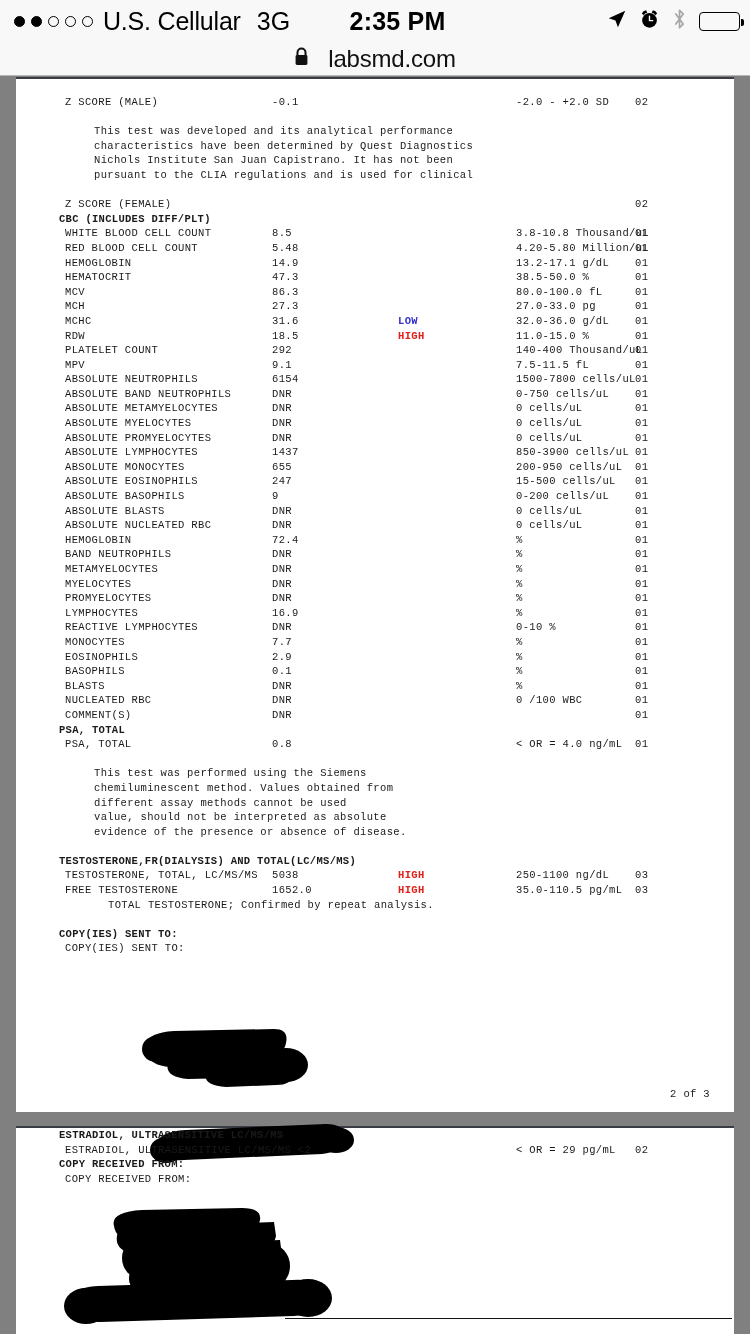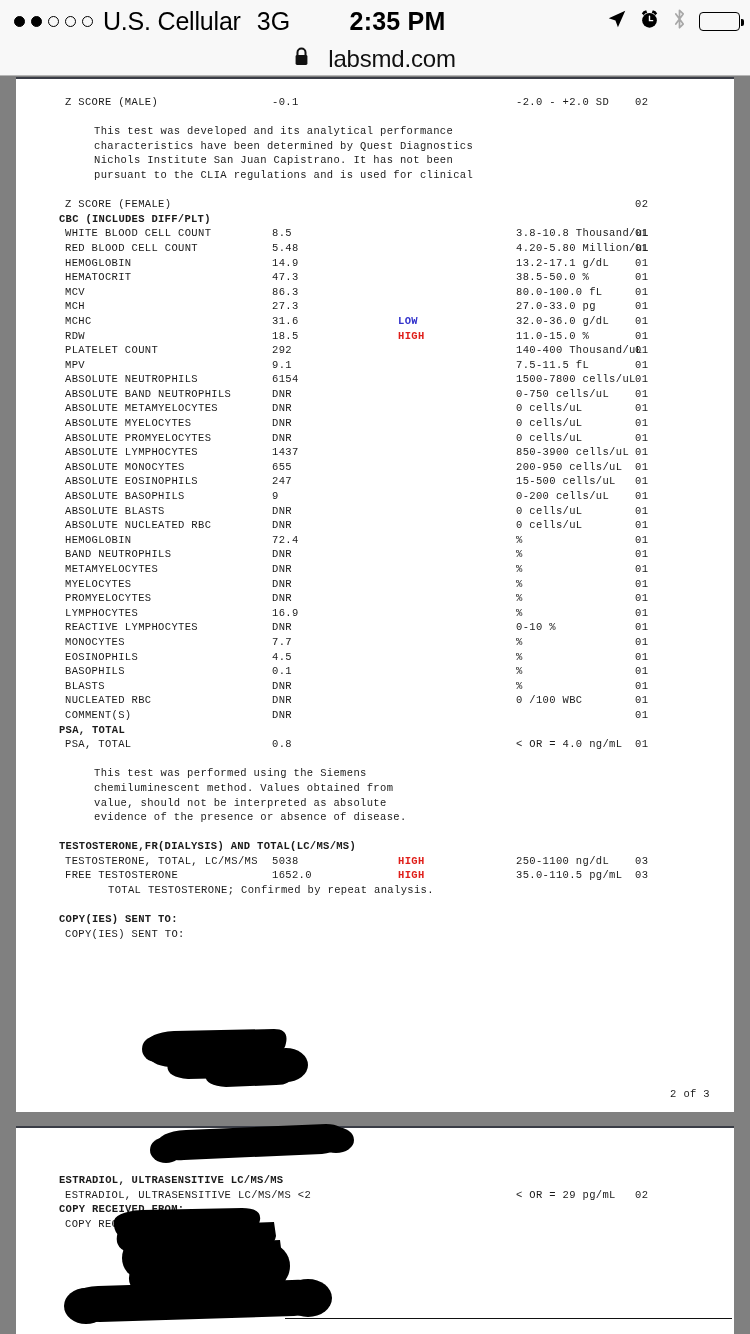--- a/index.html
+++ b/index.html
@@ -178,30 +178,31 @@
           <div class="row"><span class="c-name">ABSOLUTE BLASTS</span><span class="c-value">DNR</span><span class="c-range">0 cells/uL</span><span class="c-code">01</span></div>
           <div class="row"><span class="c-name">ABSOLUTE NUCLEATED RBC</span><span class="c-value">DNR</span><span class="c-range">0 cells/uL</span><span class="c-code">01</span></div>
           <div class="row"><span class="c-name">HEMOGLOBIN</span><span class="c-value">72.4</span><span class="c-range">%</span><span class="c-code">01</span></div>
           <div class="row"><span class="c-name">BAND NEUTROPHILS</span><span class="c-value">DNR</span><span class="c-range">%</span><span class="c-code">01</span></div>
           <div class="row"><span class="c-name">METAMYELOCYTES</span><span class="c-value">DNR</span><span class="c-range">%</span><span class="c-code">01</span></div>
           <div class="row"><span class="c-name">MYELOCYTES</span><span class="c-value">DNR</span><span class="c-range">%</span><span class="c-code">01</span></div>
           <div class="row"><span class="c-name">PROMYELOCYTES</span><span class="c-value">DNR</span><span class="c-range">%</span><span class="c-code">01</span></div>
           <div class="row"><span class="c-name">LYMPHOCYTES</span><span class="c-value">16.9</span><span class="c-range">%</span><span class="c-code">01</span></div>
           <div class="row"><span class="c-name">REACTIVE LYMPHOCYTES</span><span class="c-value">DNR</span><span class="c-range">0-10 %</span><span class="c-code">01</span></div>
           <div class="row"><span class="c-name">MONOCYTES</span><span class="c-value">7.7</span><span class="c-range">%</span><span class="c-code">01</span></div>
-          <div class="row"><span class="c-name">EOSINOPHILS</span><span class="c-value">4.5</span><span class="c-range">%</span><span class="c-code">01</span></div>
+          <div class="row"><span class="c-name">EOSINOPHILS</span><span class="c-value">2.9</span><span class="c-range">%</span><span class="c-code">01</span></div>
           <div class="row"><span class="c-name">BASOPHILS</span><span class="c-value">0.1</span><span class="c-range">%</span><span class="c-code">01</span></div>
           <div class="row"><span class="c-name">BLASTS</span><span class="c-value">DNR</span><span class="c-range">%</span><span class="c-code">01</span></div>
           <div class="row"><span class="c-name">NUCLEATED RBC</span><span class="c-value">DNR</span><span class="c-range">0 /100 WBC</span><span class="c-code">01</span></div>
           <div class="row"><span class="c-name">COMMENT(S)</span><span class="c-value">DNR</span><span class="c-code">01</span></div>
           <div class="row"><span class="hdr">PSA, TOTAL</span></div>
           <div class="row"><span class="c-name">PSA, TOTAL</span><span class="c-value">0.8</span><span class="c-range">&lt; OR = 4.0 ng/mL</span><span class="c-code">01</span></div>
           <div class="spacer"></div>
           <div class="row"><span class="note">This test was performed using the Siemens</span></div>
           <div class="row"><span class="note">chemiluminescent method. Values obtained from</span></div>
+          <div class="row"><span class="note">different assay methods cannot be used</span></div>
           <div class="row"><span class="note">value, should not be interpreted as absolute</span></div>
           <div class="row"><span class="note">evidence of the presence or absence of disease.</span></div>
           <div class="spacer"></div>
           <div class="row"><span class="hdr">TESTOSTERONE,FR(DIALYSIS) AND TOTAL(LC/MS/MS)</span></div>
           <div class="row"><span class="c-name">TESTOSTERONE, TOTAL, LC/MS/MS</span><span class="c-value">5038</span><span class="c-flag flag-high">HIGH</span><span class="c-range">250-1100 ng/dL</span><span class="c-code">03</span></div>
           <div class="row"><span class="c-name">FREE TESTOSTERONE</span><span class="c-value">1652.0</span><span class="c-flag flag-high">HIGH</span><span class="c-range">35.0-110.5 pg/mL</span><span class="c-code">03</span></div>
           <div class="row"><span class="note" style="left: 92px;">TOTAL TESTOSTERONE; Confirmed by repeat analysis.</span></div>
           <div class="spacer"></div>
           <div class="row"><span class="hdr">COPY(IES) SENT TO:</span></div>
           <div class="row"><span class="c-name">COPY(IES) SENT TO:</span></div>
@@ -228,21 +229,21 @@
       <div class="redact" style="left:124px; top:-6px;">
         <svg width="220" height="50" viewBox="0 0 220 50">
           <g fill="#000">
             <path d="M18 26 Q14 10 46 8 L186 2 Q206 2 204 16 Q202 30 182 32 L44 38 Q20 40 18 26 Z"></path>
             <ellipse cx="26" cy="28" rx="16" ry="13"></ellipse>
             <ellipse cx="196" cy="18" rx="18" ry="13"></ellipse>
           </g>
         </svg>
       </div>
 
-      <div class="rep" id="p2-body" style="padding-top: 45px;">
+      <div class="rep" id="p2-body" style="">
           <div class="row"><span class="hdr">ESTRADIOL, ULTRASENSITIVE LC/MS/MS</span></div>
           <div class="row"><span class="c-name">ESTRADIOL, ULTRASENSITIVE LC/MS/MS &lt;2</span><span class="c-range">&lt; OR = 29 pg/mL</span><span class="c-code">02</span></div>
           <div class="row"><span class="hdr">COPY RECEIVED FROM:</span></div>
           <div class="row"><span class="c-name">COPY RECEIVED FROM:</span></div>
         </div>
 
       <div class="redact" style="left:40px; top:78px;">
         <svg width="310" height="132" viewBox="0 0 310 132">
           <g fill="#000">
             <path d="M58 20 Q54 6 86 4 L186 2 Q206 2 204 14 Q202 26 184 28 L84 34 Q60 36 58 20 Z"></path>

